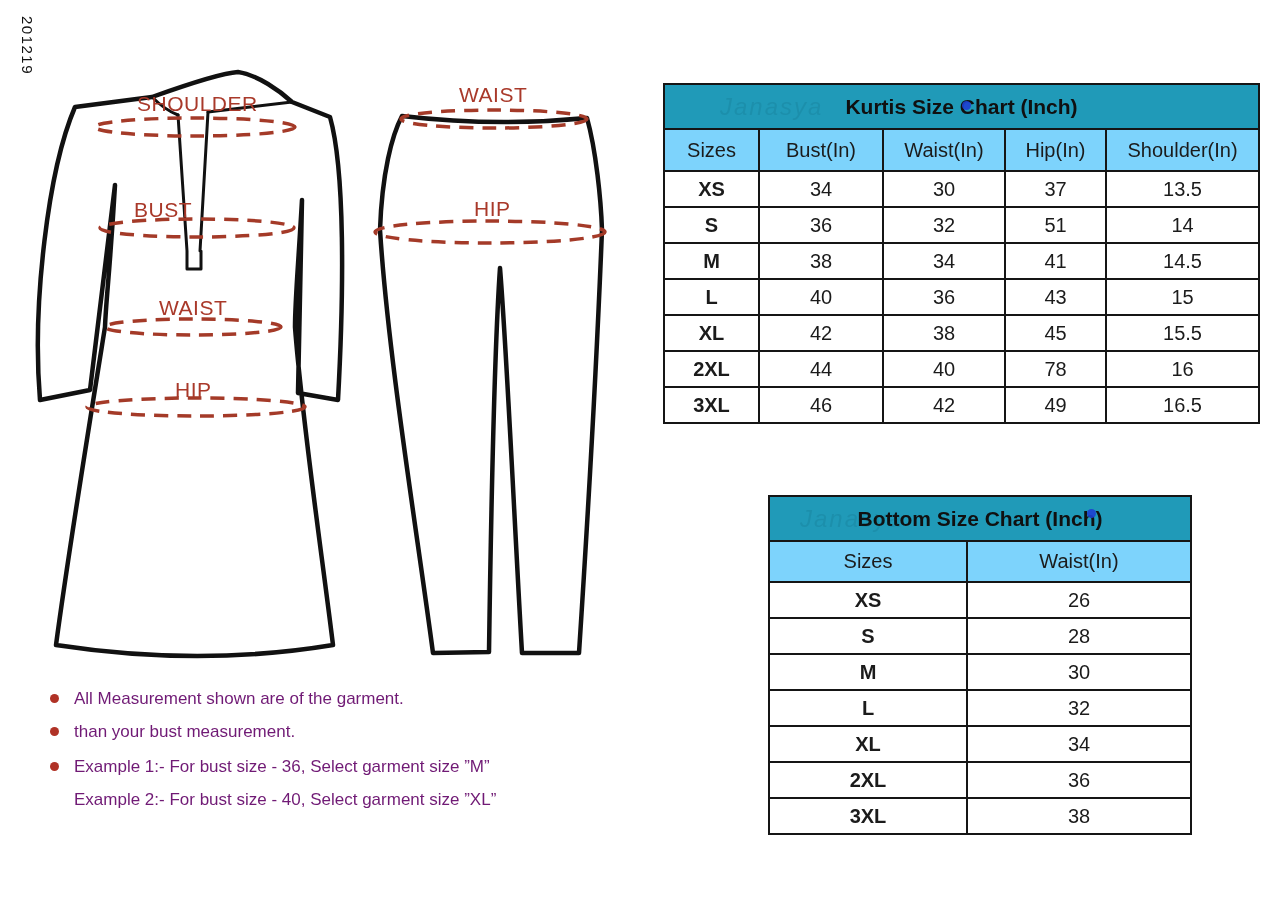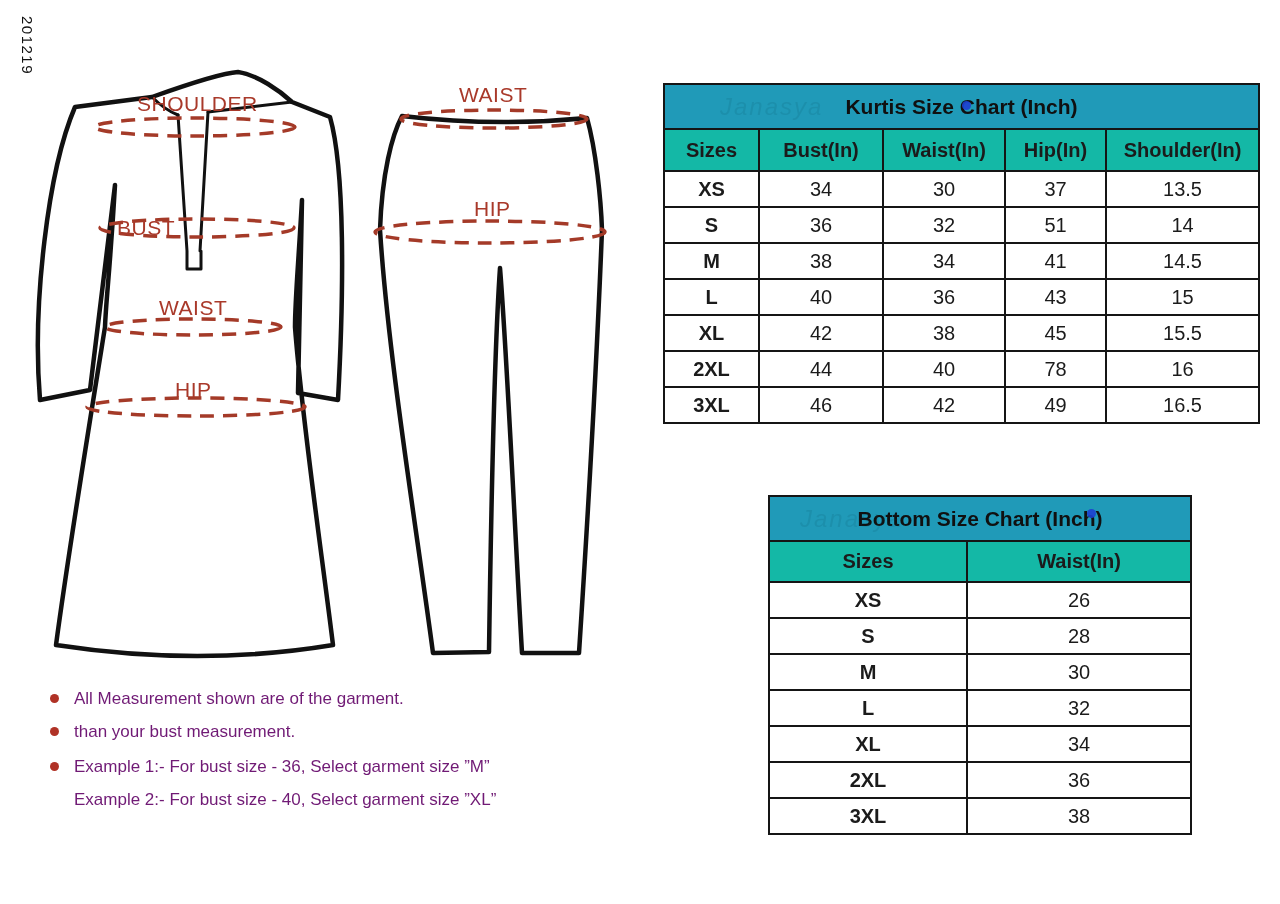--- a/index.html
+++ b/index.html
@@ -20,21 +20,21 @@
   
   .chart-wrap{position:absolute;}
   table.chart{border-collapse:collapse;table-layout:fixed;width:100%;}
   table.chart th,table.chart td{
     border:2px solid #151515;text-align:center;vertical-align:middle;
     font-size:20px;padding:0;overflow:hidden;
   }
   table.chart .title-th{
     background:#209ab8;height:43px;font-size:21px;font-weight:bold;position:relative;color:#101010;
   }
-  table.chart tr.cols th{font-weight:bold;background:#14b8a6;}
+  table.chart tr.cols th{font-weight:normal;background:#7dd3fc;}
   table.chart td{font-weight:normal;}
   table.chart td.sz{font-weight:bold;}
   .kurtis-wrap{left:663px;top:83px;width:595px;}
   .kurtis-wrap tr.cols th{height:40px;}
   .kurtis-wrap tbody tr{height:36px;}
   .bottom-wrap{left:768px;top:495px;width:422px;}
   .bottom-wrap .title-th{height:44px;}
   .bottom-wrap tr.cols th{height:39px;}
   .bottom-wrap tbody tr{height:36px;}
   .ink-dot{
@@ -80,21 +80,21 @@
     <ellipse cx="165" cy="72" rx="100" ry="9"></ellipse>
     <ellipse cx="167" cy="173" rx="97" ry="9"></ellipse>
     <ellipse cx="163" cy="272" rx="88" ry="8"></ellipse>
     <ellipse cx="166" cy="352" rx="109" ry="9"></ellipse>
     <ellipse cx="464" cy="64" rx="93" ry="9"></ellipse>
     <ellipse cx="460" cy="177" rx="115" ry="11"></ellipse>
   </g>
 </svg>
 
 <div class="measure-label" style="left:137px;top:92px;">SHOULDER</div>
-<div class="measure-label" style="left:117px;top:198px;margin-top:18px;">BUST</div>
+<div class="measure-label" style="left:134px;top:198px;">BUST</div>
 <div class="measure-label" style="left:159px;top:296px;">WAIST</div>
 <div class="measure-label" style="left:175px;top:378px;">HIP</div>
 <div class="measure-label" style="left:459px;top:83px;">WAIST</div>
 <div class="measure-label" style="left:474px;top:197px;">HIP</div>
 
 <div class="chart-wrap kurtis-wrap">
   <table class="chart">
     <colgroup>
         <col style="width:95px">
         <col style="width:124px">

